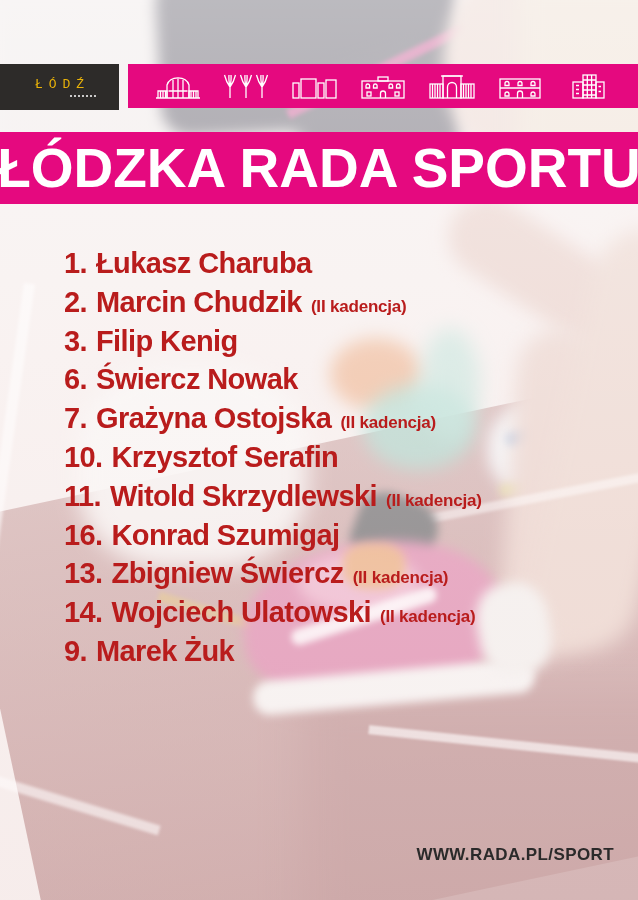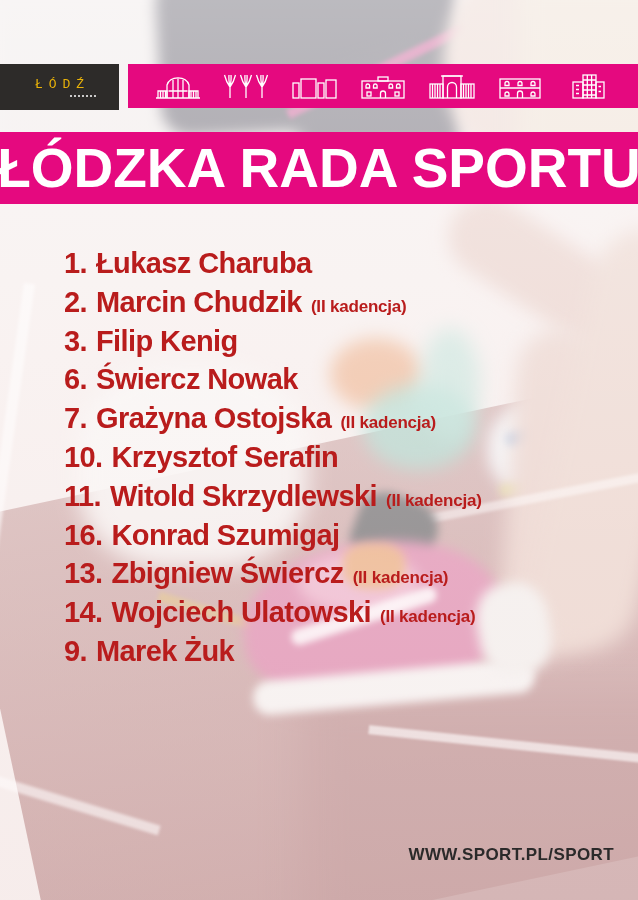--- a/index.html
+++ b/index.html
@@ -185,15 +185,15 @@
     <li><span class="num">6.</span><span class="name">Świercz Nowak</span><span class="note"></span></li>
     <li><span class="num">7.</span><span class="name">Grażyna Ostojska</span><span class="note">(II kadencja)</span></li>
     <li><span class="num">10.</span><span class="name">Krzysztof Serafin</span><span class="note"></span></li>
     <li><span class="num">11.</span><span class="name">Witold Skrzydlewski</span><span class="note">(II kadencja)</span></li>
     <li><span class="num">16.</span><span class="name">Konrad Szumigaj</span><span class="note"></span></li>
     <li><span class="num">13.</span><span class="name">Zbigniew Świercz</span><span class="note">(II kadencja)</span></li>
     <li><span class="num">14.</span><span class="name">Wojciech Ulatowski</span><span class="note">(II kadencja)</span></li>
     <li><span class="num">9.</span><span class="name">Marek Żuk</span><span class="note"></span></li>
   </ol>
 
-  <div class="footer">WWW.SPORT.PL/SPORT</div>
+  <div class="footer">WWW.RADA.PL/SPORT</div>
 
 </div>
 
 </body></html>

